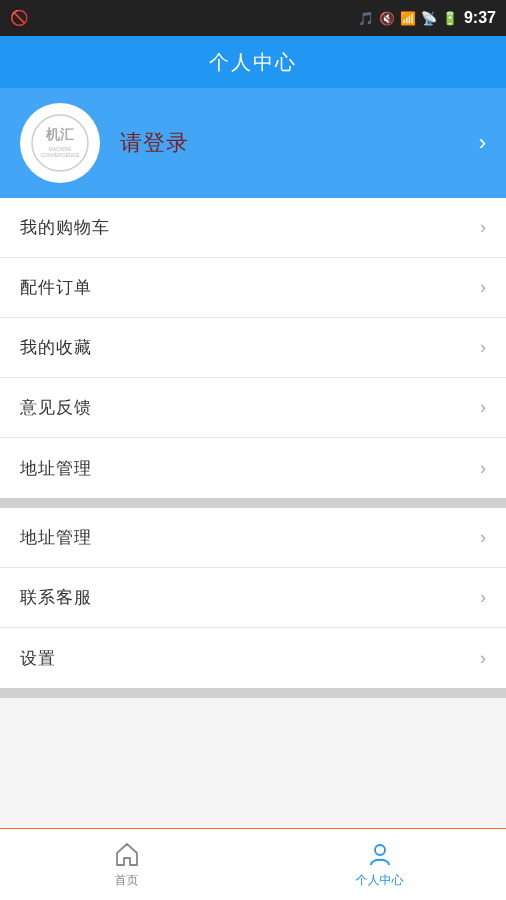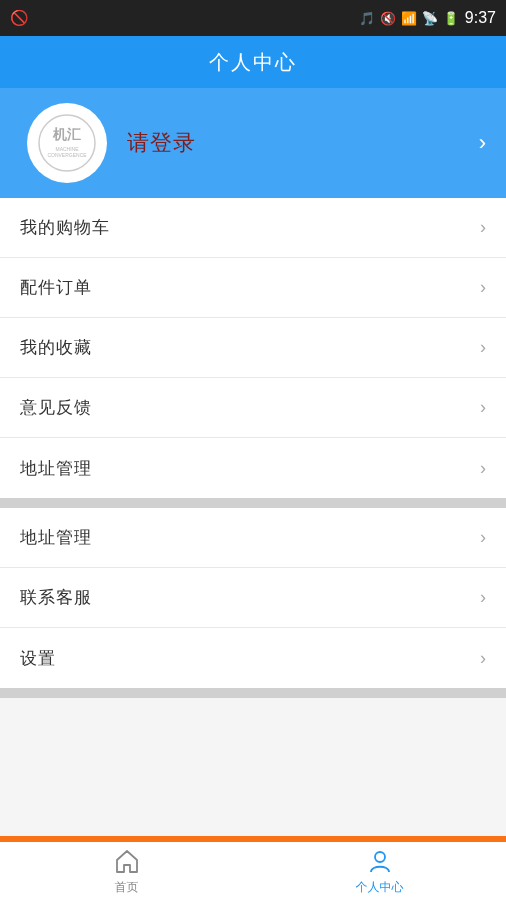--- a/index.html
+++ b/index.html
@@ -19,21 +19,21 @@
       background: #222;
       display: flex;
       align-items: center;
       justify-content: space-between;
       padding: 0 10px;
       color: white;
       font-size: 13px;
     }
     .status-left { display: flex; align-items: center; gap: 4px; }
     .status-right { display: flex; align-items: center; gap: 5px; font-size: 14px; font-weight: bold; }
-    .status-time { font-size: 16px; font-weight: normal; }
+    .status-time { font-size: 16px; font-weight: bold; }
 
     
     .header {
       width: 100%;
       height: 52px;
       background: #2196F3;
       display: flex;
       align-items: center;
       justify-content: center;
     }
@@ -44,21 +44,21 @@
       letter-spacing: 2px;
     }
 
     
     .profile-banner {
       width: 100%;
       height: 110px;
       background: #42A5F5;
       display: flex;
       align-items: center;
-      padding: 0 27px;
+      padding: 0 20px;
       cursor: pointer;
       position: relative;
     }
     .avatar-circle {
       width: 80px;
       height: 80px;
       border-radius: 50%;
       background: white;
       display: flex;
       align-items: center;
@@ -118,23 +118,23 @@
     .menu-chevron {
       color: #aaa;
       font-size: 18px;
     }
 
     
     .tab-bar {
       position: absolute;
       bottom: 0;
       width: 100%;
-      height: 64px;
-      background: white;
-      border-top: 6px solid #f97316;
+      height: 72px;
+      background: white;
+      border-top: 1px solid #f97316;
       display: flex;
       align-items: flex-start;
     }
     .tab-item {
       flex: 1;
       display: flex;
       flex-direction: column;
       align-items: center;
       justify-content: center;
       cursor: pointer;

